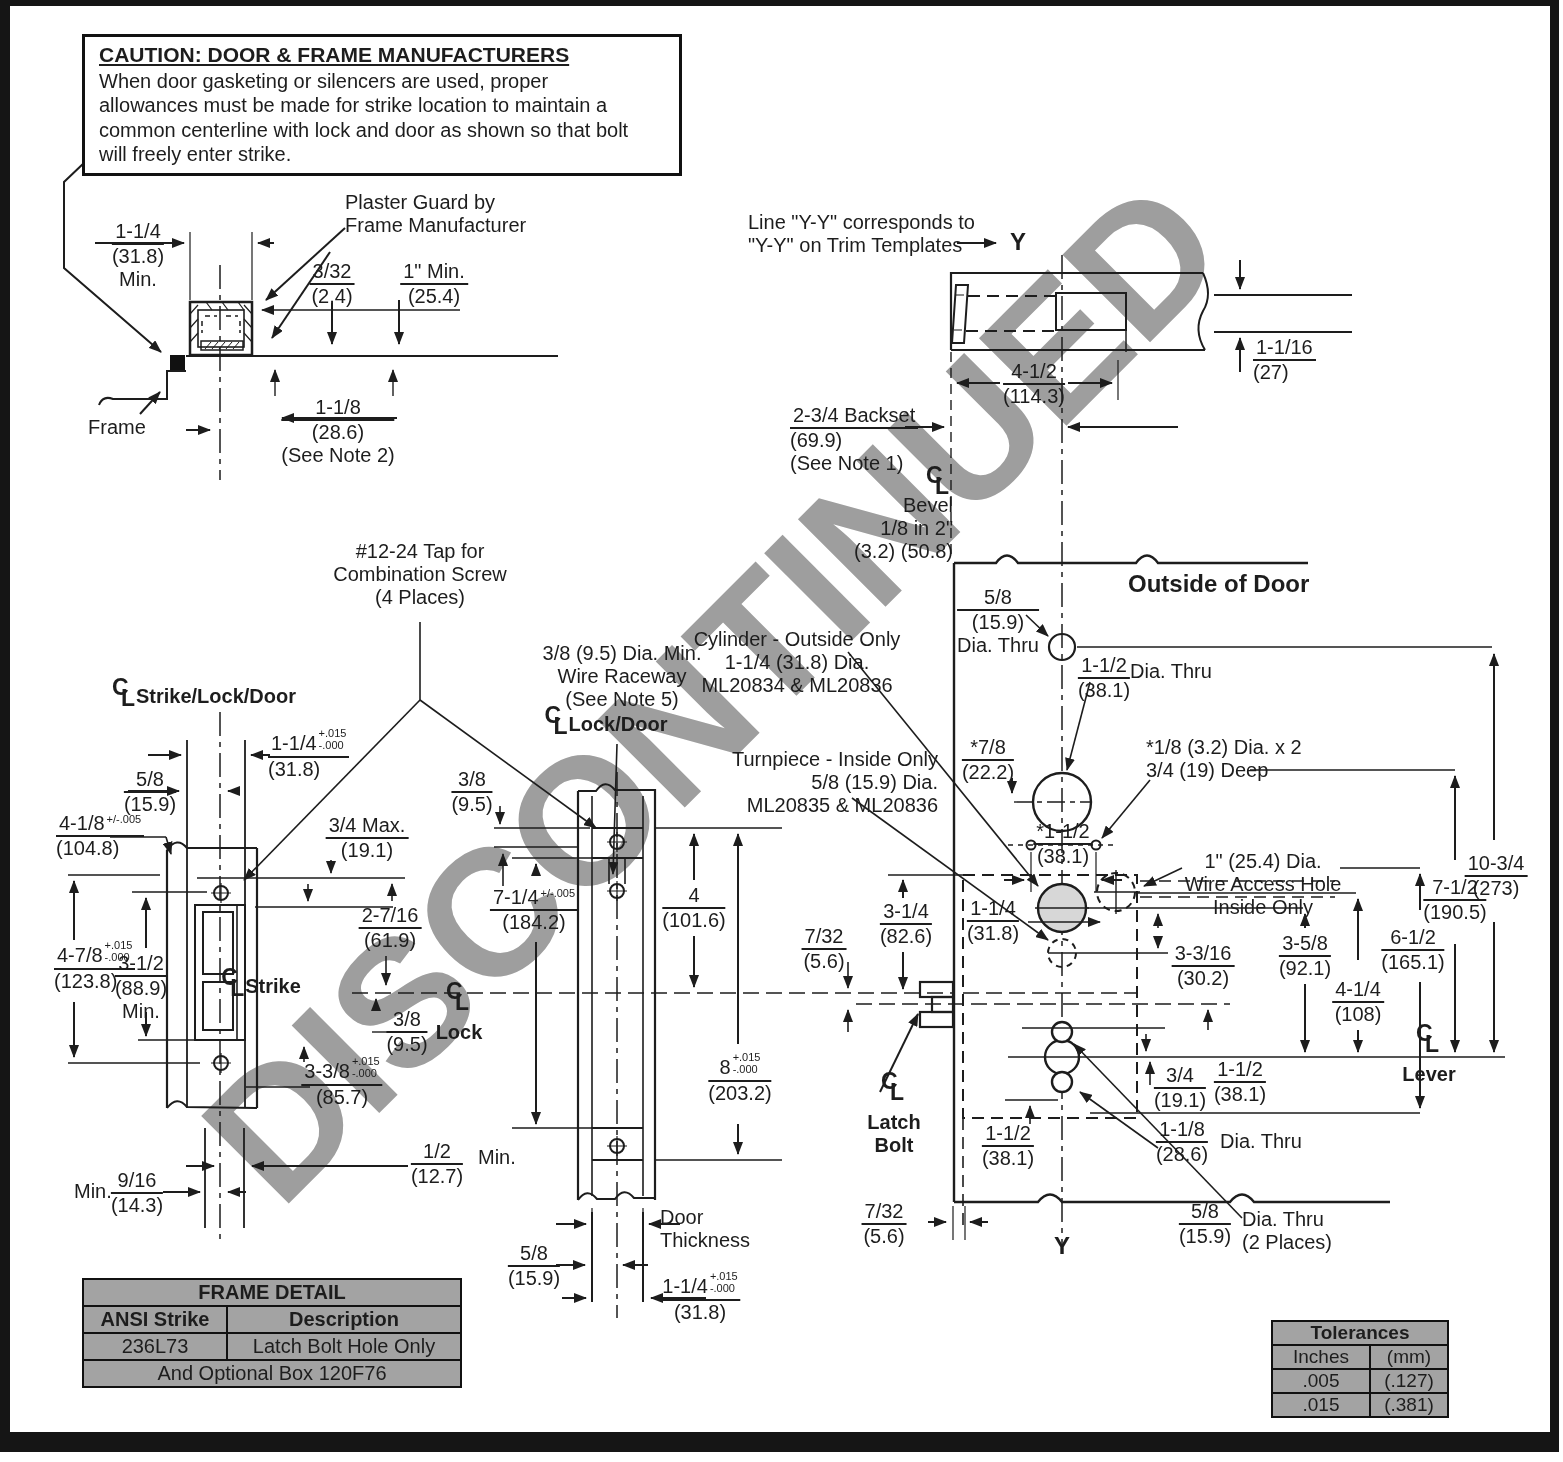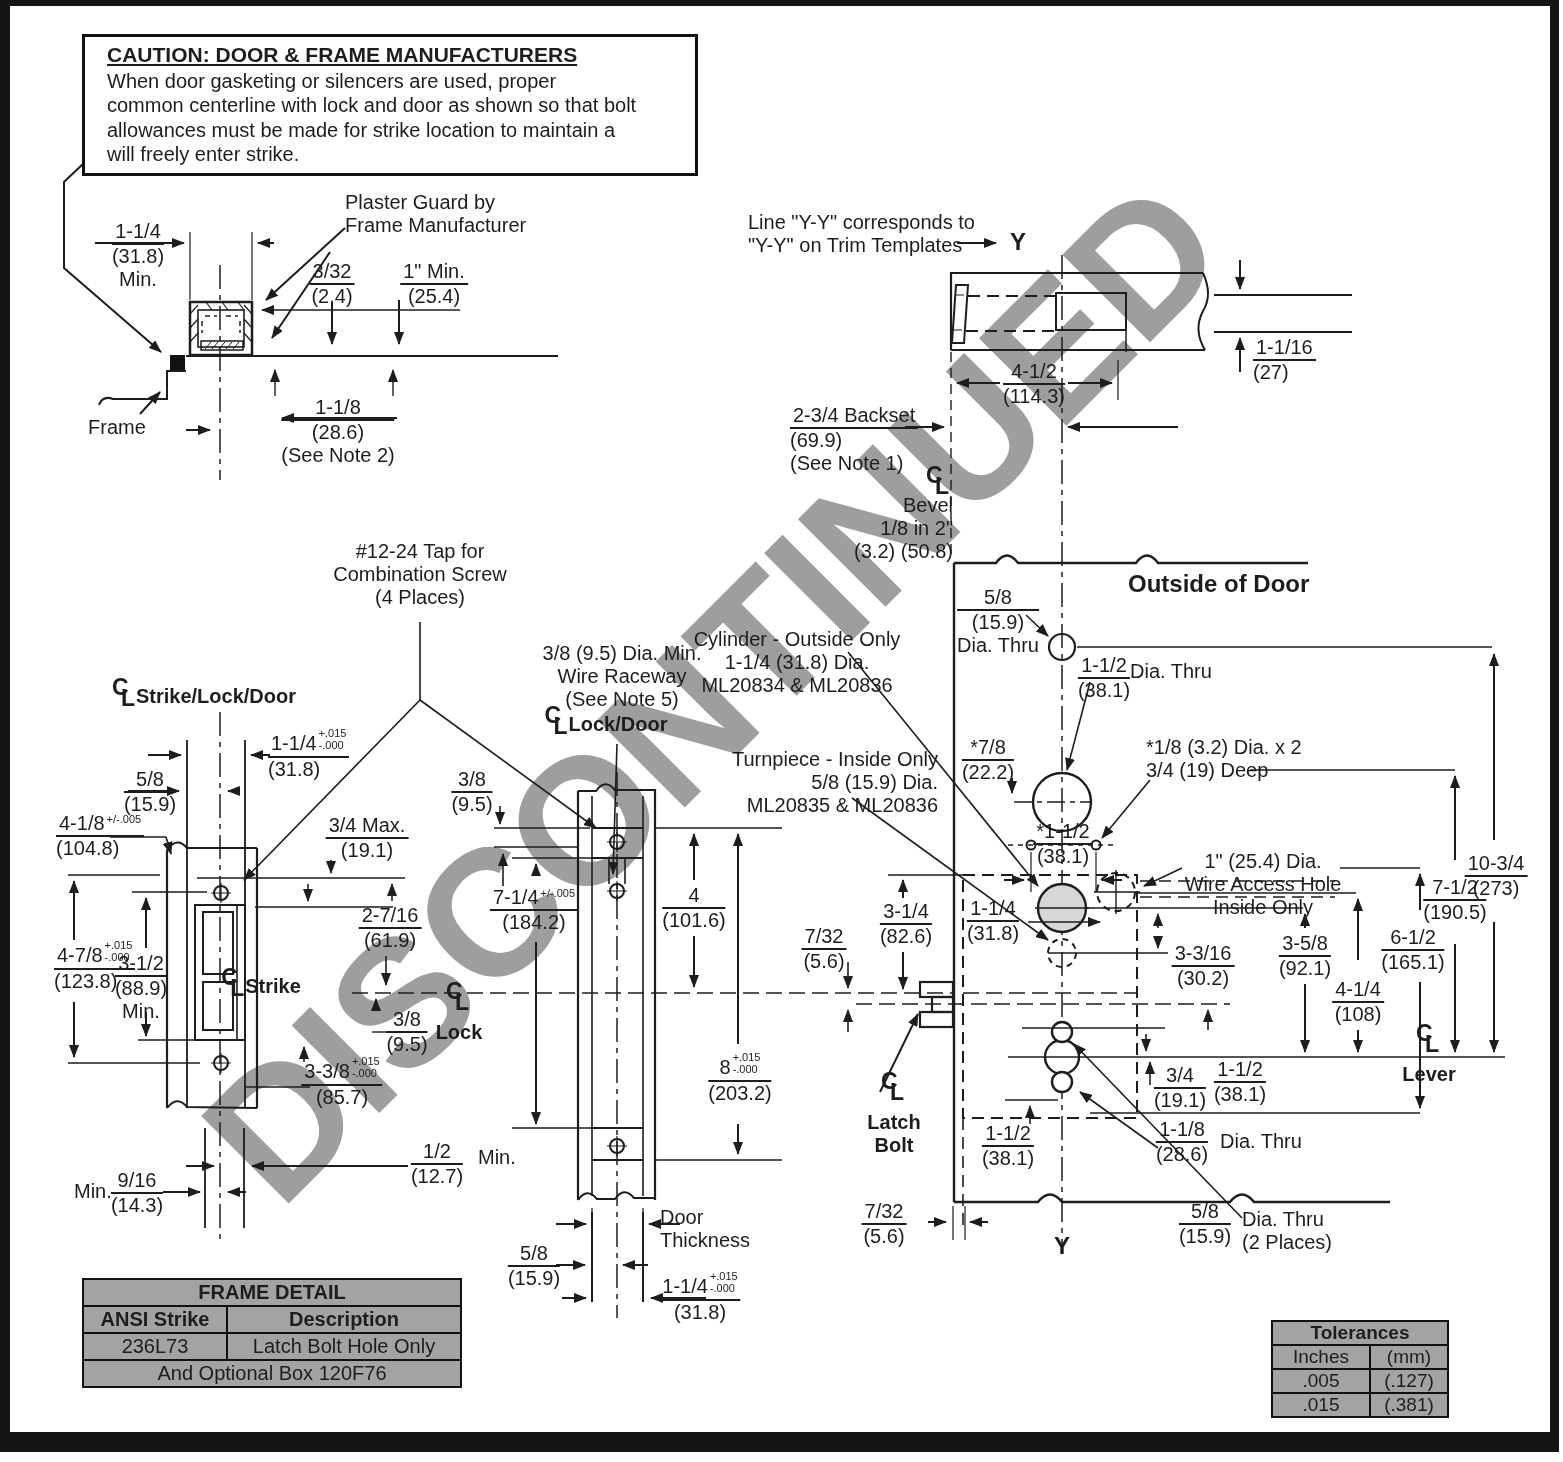--- a/index.html
+++ b/index.html
@@ -20,21 +20,21 @@
   .lbl .ln.b{font-weight:bold;}
   .sup{display:inline-flex;flex-direction:column;font-size:11px;line-height:1.05;
        text-align:left;transform:translateY(-5px);margin-left:2px;vertical-align:middle;}
   .clsym{position:relative;display:inline-block;width:24px;height:34px;flex:none;}
   .clsym .cc{position:absolute;left:0;top:0;font-weight:bold;font-size:23px;line-height:1;}
   .clsym .cl2{position:absolute;left:9px;top:11px;font-weight:bold;font-size:23px;line-height:1;}
   .clrow{display:flex;align-items:flex-start;}
   .clrow .txt{margin-top:9px;font-weight:bold;}
   .clcol .txt{margin-top:2px;margin-left:2px;font-weight:bold;}
   #caution{position:absolute;left:82px;top:34px;width:566px;z-index:3;
-        border:3px solid #111;padding:6px 22px;background:#fff;}
+        border:3px solid #111;padding:6px 14px;background:#fff;}
   #caution .ttl{font-weight:bold;text-decoration:underline;font-size:21px;margin-bottom:2px;}
   #caution .bl{font-size:20px;line-height:1.22;}
   table.dt{position:absolute;z-index:3;border-collapse:collapse;background:#a3a3a3;}
   table.dt td{border:2px solid #111;text-align:center;font-size:20px;padding:1px 8px;}
   #frame-detail{left:82px;top:1278px;width:380px;}
   #frame-detail td.h{font-weight:bold;}
   #tolerances{left:1271px;top:1320px;width:178px;}
   #tolerances td{font-size:19px;padding:0 6px;}
   #tolerances td.h{font-weight:bold;}
 </style>
@@ -253,22 +253,22 @@
       <path d="M186 1166 L214 1166" marker-end="url(#arr)"></path>
       <path d="M408 1166 L252 1166" marker-end="url(#arr)"></path>
       <path d="M163 1192 L200 1192" marker-end="url(#arr)"></path>
       <path d="M246 1192 L228 1192" marker-end="url(#arr)"></path>
     </g>
   </svg>
 
   <div id="caution">
     <div class="ttl">CAUTION: DOOR &amp; FRAME MANUFACTURERS</div>
     <div class="bl">When door gasketing or silencers are used, proper</div>
+    <div class="bl">allowances must be made for strike location to maintain a</div>
     <div class="bl">common centerline with lock and door as shown so that bolt</div>
-    <div class="bl">allowances must be made for strike location to maintain a</div>
     <div class="bl">will freely enter strike.</div>
   </div>
 
   <div id="labels">
       <div class="lbl al" style="left: 345px; top: 191px;">
         <div class="ln">Plaster Guard by</div>
         <div class="ln">Frame Manufacturer</div>
       </div>
       <div class="lbl ac" style="left: 138px; top: 220px;">
         <div class="ln u">1-1/4</div>

